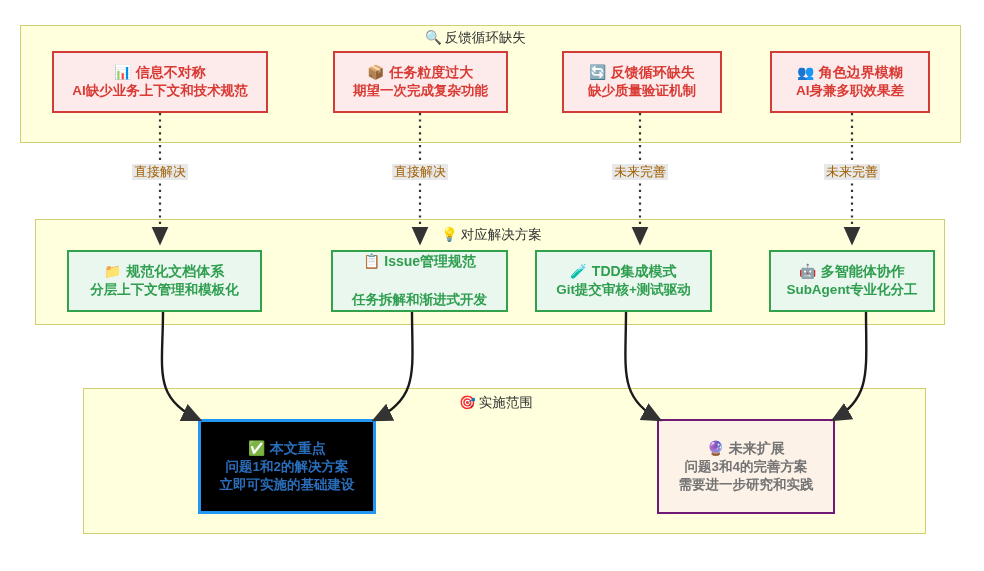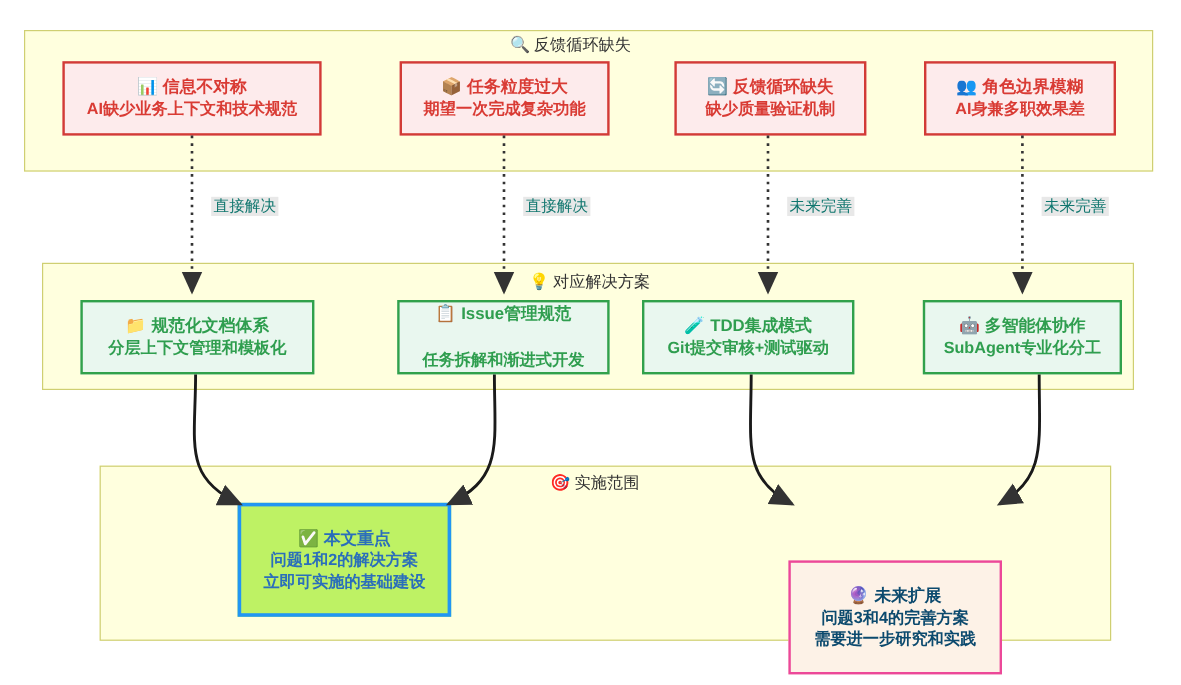--- a/index.html
+++ b/index.html
@@ -48,42 +48,40 @@
     background:#fdebec;
     border:2px solid #d23b36;
     color:#d93b34;
   }
   .node.solution{
     background:#e9f7ef;
     border:2px solid #31a14b;
     color:#2f9e4f;
   }
   .node.focus{
-    background:#bef264;
+    background:#000000;
     border:3px solid #2196f3;
     color:#2a6ebb;
   }
   .node.future{
     background:#fdf2e7;
-    border:2px solid #ec4899;
-    color:#0c4a6e;
-    margin-top:48px;
+    border:2px solid #701a75;
+    color:#737373;
   }
 
   
   .edge-label{
     position:absolute;
     font-size:13px;
-    color:#0f766e;
+    color:#a16207;
     background:#e8e8e8;
     padding:0 2px;
     white-space:nowrap;
     line-height:1.2;
     transform:translateX(-50%);
-    margin-left:44px;
   }
 
   svg.edges{position:absolute;left:0;top:0;width:984px;height:571px;pointer-events:none;}
 </style>
 </head>
 <body>
 
 <div id="stage">
 
   <div class="group" style="left:20px;top:25px;width:941px;height:118px;"></div>

